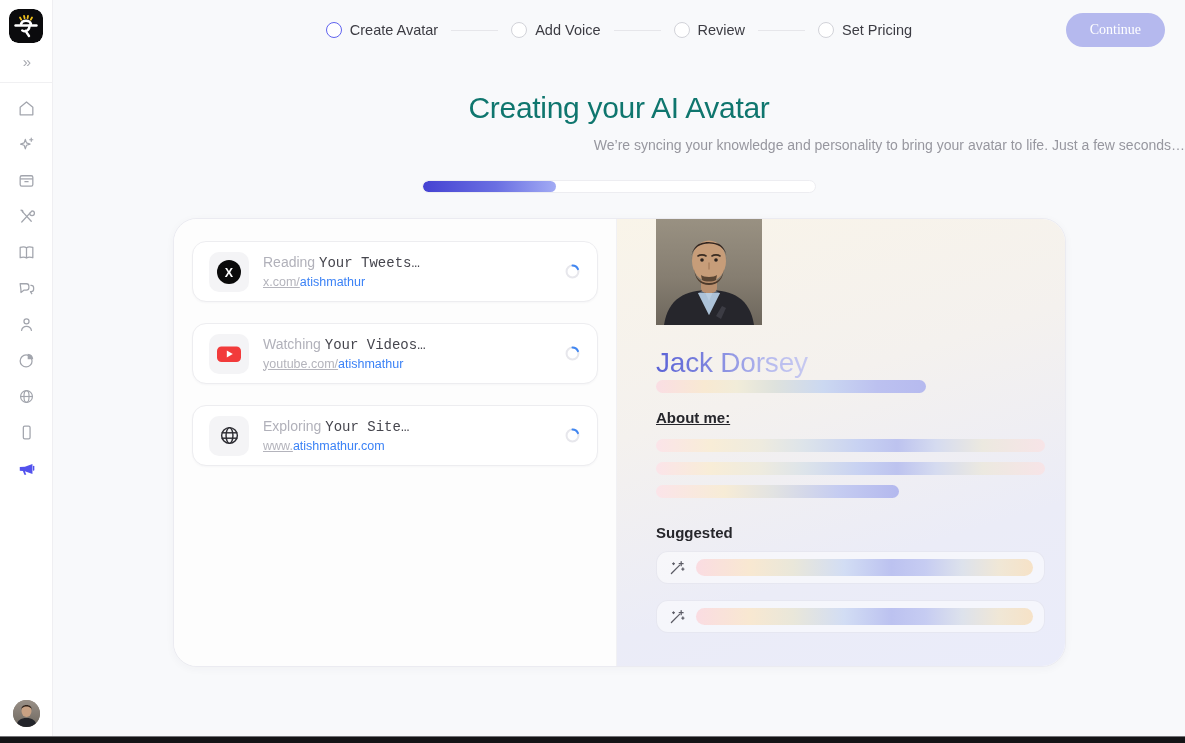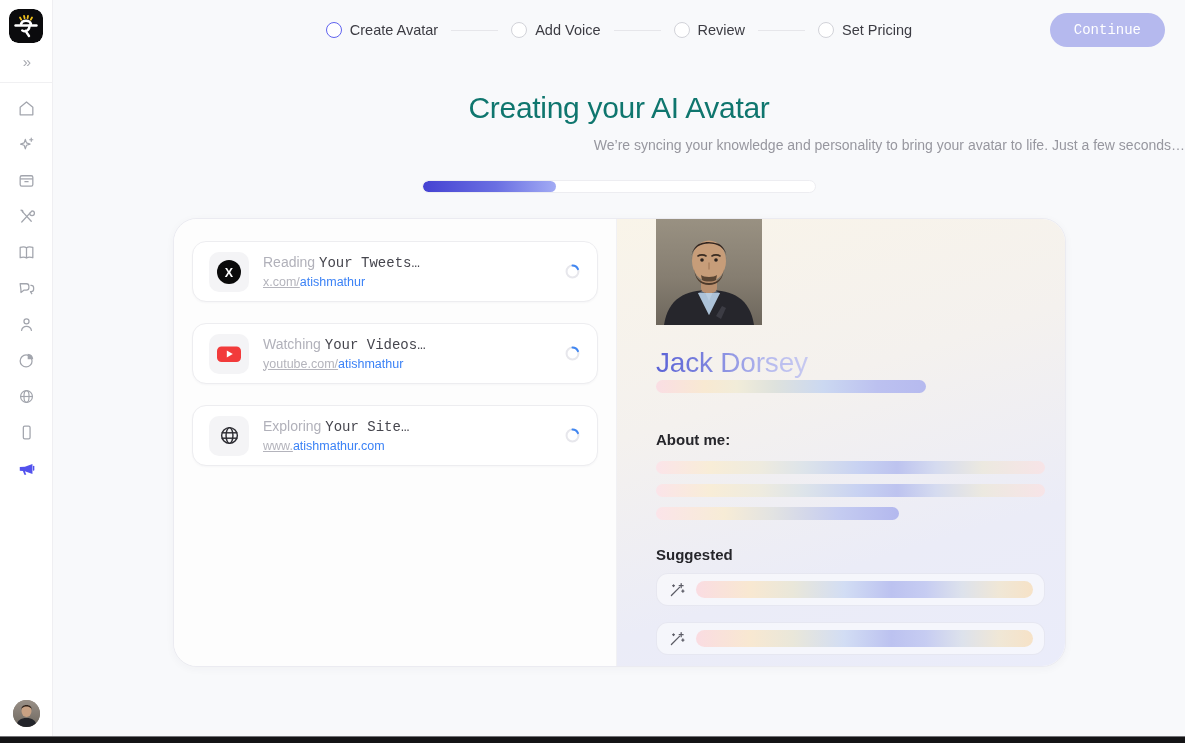--- a/index.html
+++ b/index.html
@@ -18,21 +18,21 @@
   .side-avatar { position:absolute; bottom:9px; left:13px; width:27px; height:27px; border-radius:50%; overflow:hidden; cursor:pointer; }
 
   
   .topbar { position:absolute; left:53px; right:0; top:0; height:60px; display:flex; align-items:center; justify-content:center; }
   .stepper { display:flex; align-items:center; }
   .step { display:flex; align-items:center; gap:8px; }
   .step-circle { width:16px; height:16px; border-radius:50%; border:1.6px solid #d2d3d9; background:#fff; }
   .step.active .step-circle { border-color:#6063ef; }
   .step-label { font-size:14.5px; color:#3c3c43; }
   .connector { width:47px; height:1px; background:#e6e6ea; margin:0 13px; }
-  .continue-btn { position:absolute; right:20px; top:13px; height:34px; padding:0 24px; border:none; border-radius:17px; background:#b5b9ee; color:#ffffff; font-size:14px; font-family:Liberation Mono, monospace; cursor:default; }
+  .continue-btn { position:absolute; right:20px; top:13px; height:34px; padding:0 24px; border:none; border-radius:17px; background:#b5b9ee; color:#ffffff; font-size:14px; font-family:Liberation Serif, serif; cursor:default; }
 
   
   .page-title { position:absolute; left:53px; right:0; top:91px; text-align:center; font-size:30px; font-weight:500; color:#0f766e; letter-spacing:-.3px; }
   .page-subtitle { position:absolute; left:53px; right:0; top:137px; text-align:right; font-size:14px; color:#97979f; }
   .progress-track { position:absolute; left:422px; top:180px; width:394px; height:13px; background:#ffffff; border:1px solid #ededf1; border-radius:999px; overflow:hidden; }
   .progress-fill { height:100%; border-radius:999px; background:linear-gradient(90deg,#4542d2 0%,#6a6fe2 55%,#a2abf4 100%); }
 
   
   .card { position:absolute; left:173px; top:218px; width:893px; height:449px; background:#fdfdfe; border:1px solid #ebebf1; border-radius:24px; box-shadow:0 2px 8px rgba(40,40,80,.04); overflow:hidden; display:flex; }
   .panel-left { width:444px; height:100%; background:#fdfdfd; border-right:1px solid #f1f1f4; padding:22px 18px; }
@@ -48,21 +48,21 @@
   .spinner { width:17px; height:17px; flex:none; animation:spin 1s linear infinite; }
   @keyframes spin { to { transform:rotate(360deg);} }
 
   
   .panel-right { width:449px; height:100%; background:linear-gradient(163deg,#f9f4e9 0%,#f4f1ee 38%,#ebecf7 72%,#eaecfa 100%); padding:0 20px 0 39px; position:relative; }
   .profile-avatar { width:106px; height:106px; border-radius:50%; overflow:hidden; margin-top:34px; }
   .profile-name { margin-top:18px; font-size:28px; font-weight:500; letter-spacing:-.2px; background:linear-gradient(90deg,#5a62d6 0%,#7d84de 35%,#b7bbee 75%,#c7c9f0 100%); -webkit-background-clip:text; background-clip:text; color:transparent; width:max-content; }
   .name-bar { width:270px; height:13px; border-radius:999px; margin-top:1px;
     background:linear-gradient(90deg,#fadee4 0%,#f8e9d2 18%,#f1ecd9 30%,#dee2dd 44%,#cbd8f1 62%,#bcc1f0 82%,#b6baef 100%); }
   .about-label, .suggested-label { font-size:15px; font-weight:700; color:#26262b; }
-  .about-label { margin-top:38px; }
+  .about-label { margin-top:16px;text-decoration:underline; }
   .skel-bar { height:13px; border-radius:999px; margin-top:10px;
     background:linear-gradient(90deg,#fbe4e9 0%,#f8edd7 14%,#eeebdf 27%,#dde4ea 38%,#c8d2f2 52%,#bdc3ef 62%,#d5dbf0 72%,#ece9e0 84%,#f7e4e7 100%); }
   .skel-bar.first { margin-top:13px; }
   .skel-bar.short { width:243px;
     background:linear-gradient(90deg,#fbe4e9 0%,#f7ecd6 28%,#e2e3e2 48%,#c5ccf1 75%,#b3b8ee 100%); }
   .suggested-label { margin-top:26px; }
   .suggest-card { margin-top:10px; height:33px; border-radius:12px; background:rgba(255,255,255,.5); border:1px solid rgba(130,130,170,.13); display:flex; align-items:center; gap:11px; padding:0 11px; }
   .suggest-card.second { margin-top:16px; }
   .suggest-bar { flex:1; height:17px; border-radius:9px;
     background:linear-gradient(90deg,#fadce2 0%,#f8e8d1 16%,#e9e7da 29%,#d2ddf4 44%,#bcc2f0 58%,#c6ccf2 68%,#dde2ec 79%,#f0e7d6 90%,#f6e2c7 100%); }

